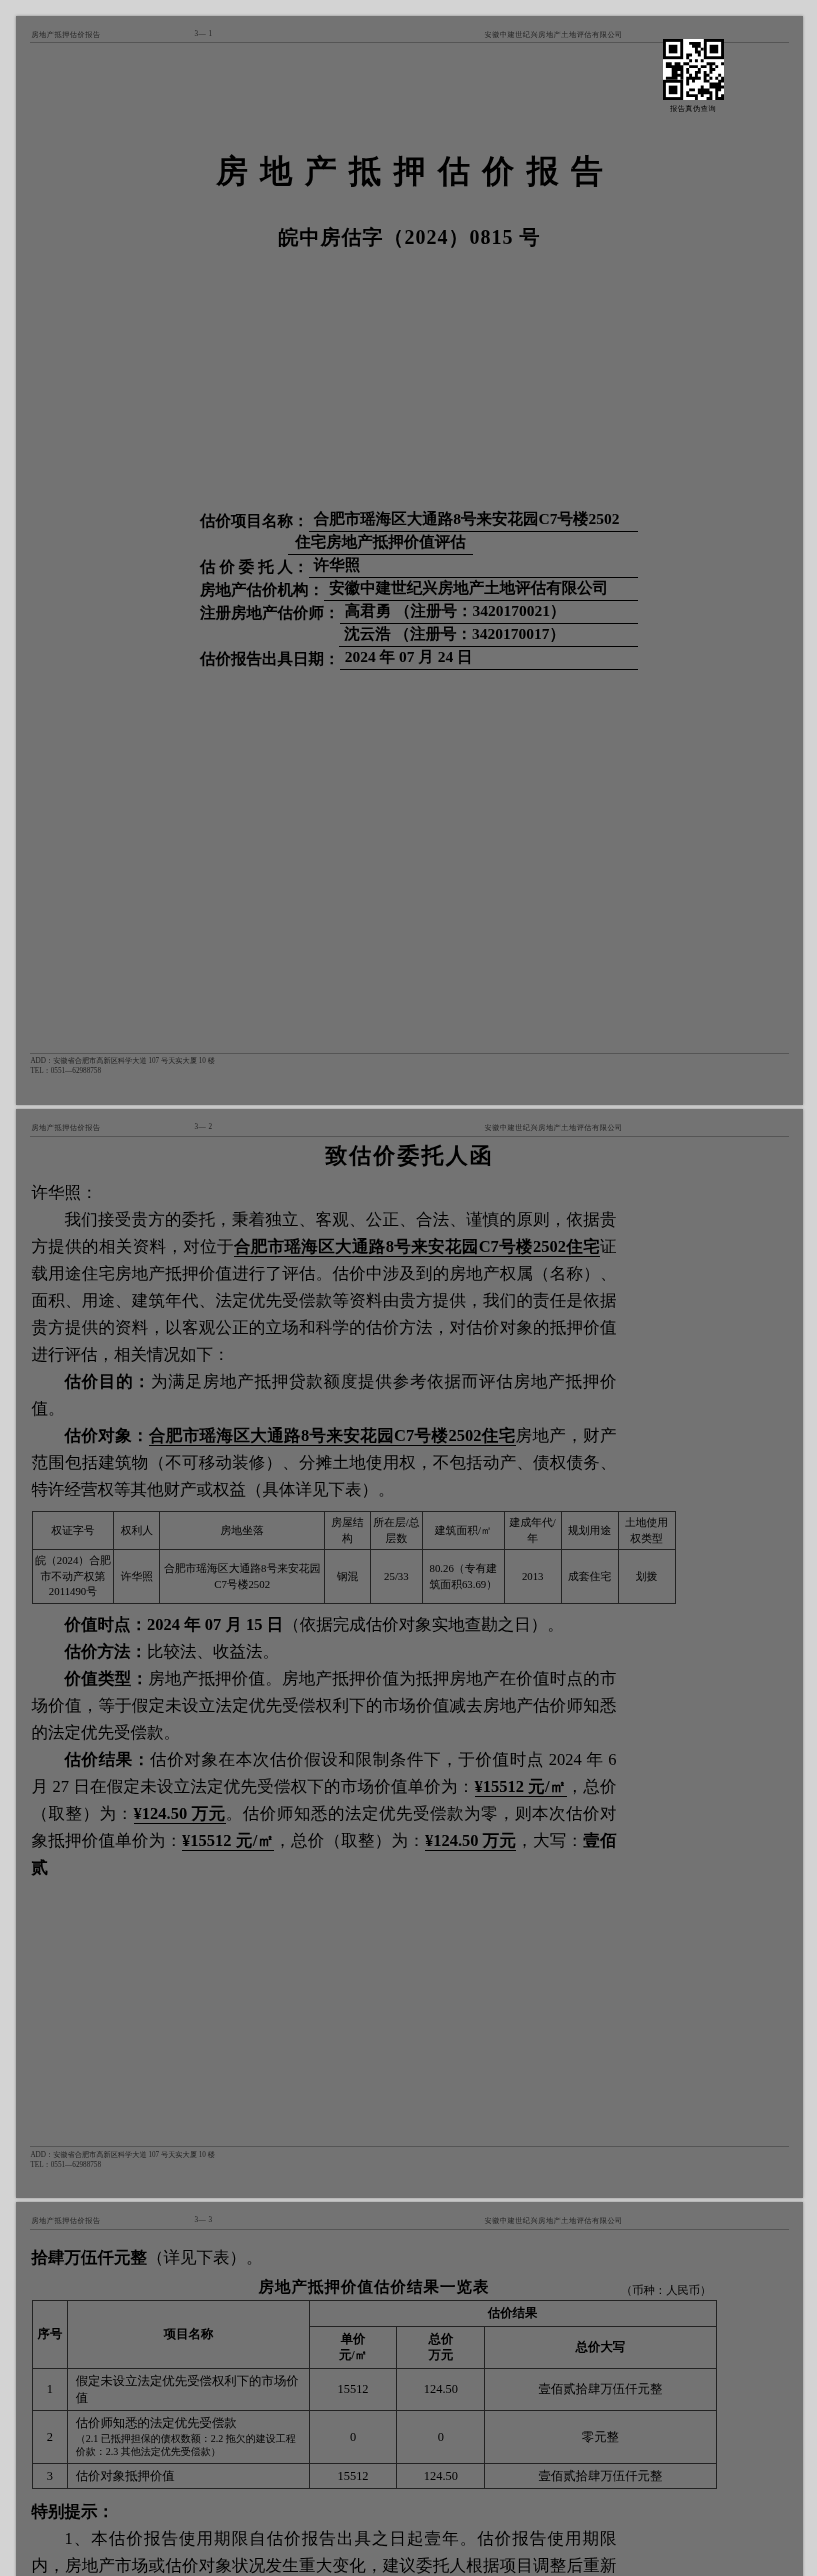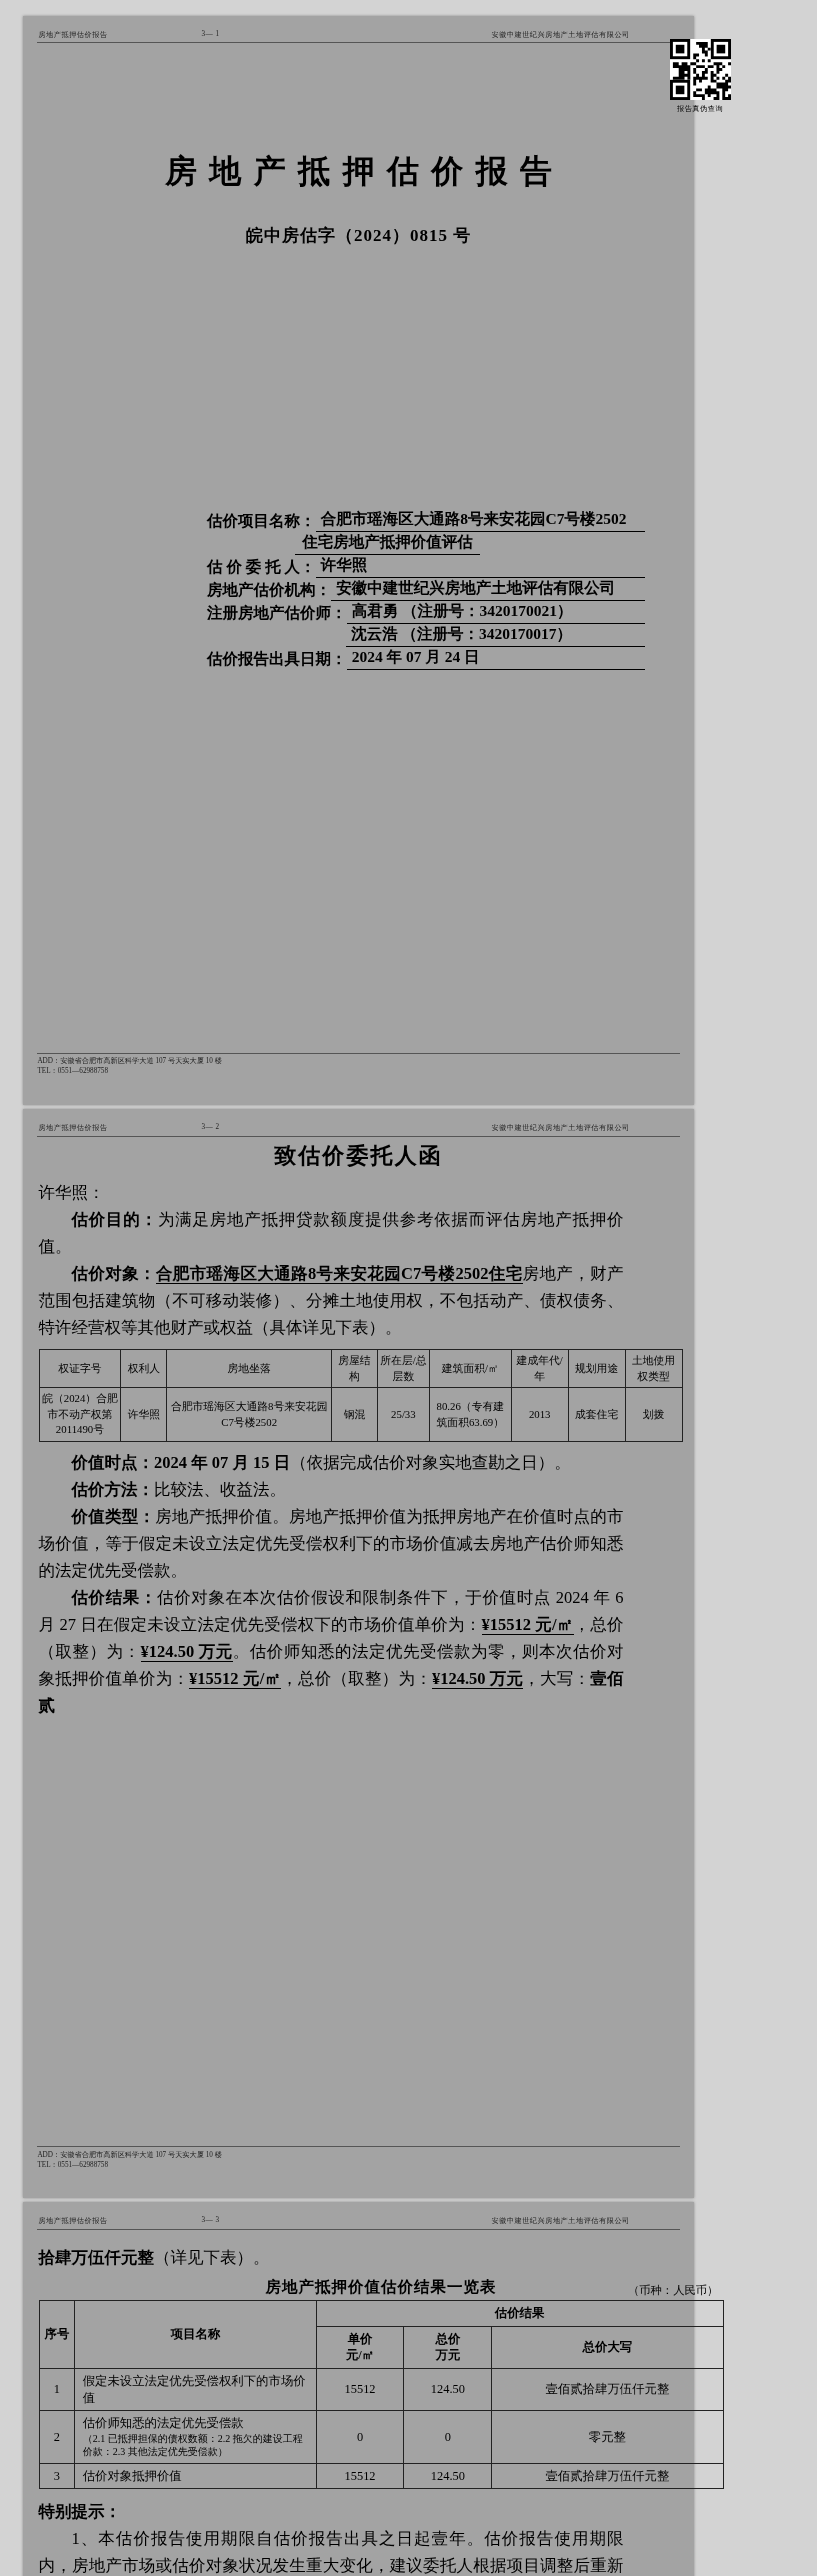--- a/index.html
+++ b/index.html
@@ -1,28 +1,28 @@
 <!DOCTYPE html>
 <html style="font-size:8.2px"><head>
 <meta charset="utf-8">
 <style>
   *{margin:0;padding:0;box-sizing:border-box;}
   body{width:818px;height:3301px;background:#d3d3d3;font-family:"Liberation Serif","DejaVu Serif",serif;color:#000;position:relative;}
-  .page{position:absolute;left:23px;width:671px;height:1089px;background:#a3a3a3;box-shadow:0 0 2.6px rgba(0,0,0,.35);}
+  .page{position:absolute;left:16px;width:787px;height:1089px;background:#737373;box-shadow:0 0 2.6px rgba(0,0,0,.35);}
   #page1{top:15.5px;} #page2{top:1109px;} #page3{top:2202px;}
   .page-header{position:absolute;top:11.3px;left:14.4px;right:14.4px;height:16.5px;border-bottom:1px solid #555;font-size:7.2px;color:#222;letter-spacing:0.5px;}
   .ph-left{position:absolute;left:1px;top:3.1px;}
   .ph-num{position:absolute;left:164px;top:3.1px;}
   .ph-company{position:absolute;left:454px;top:3.1px;}
   .page-footer{position:absolute;top:1037px;left:14.4px;right:14.4px;border-top:1px solid #555;padding-top:2.6px;font-size:7.2px;line-height:10.3px;color:#222;}
   
   .qr-block{position:absolute;top:23px;left:646px;width:62px;text-align:center;}
   .qr-caption{font-size:7.2px;margin-top:2.6px;letter-spacing:0.5px;}
   .cover-title{position:absolute;top:134px;left:0;width:100%;text-align:center;font-size:32px;font-weight:bold;letter-spacing:12.4px;text-indent:12.4px;}
-  .cover-docno{position:absolute;top:208px;left:0;width:100%;text-align:center;font-size:17px;font-weight:bold;letter-spacing:1px;}
+  .cover-docno{position:absolute;top:208px;left:0;width:100%;text-align:center;font-size:20px;font-weight:bold;letter-spacing:1px;}
   .cover-fields{position:absolute;top:493px;left:184px;width:438px;font-size:15.5px;font-weight:bold;}
   .f-row{display:flex;align-items:flex-end;height:23px;}
   .f-label{white-space:nowrap;}
   .f-spacer{width:139px;}
   .f-value{flex:1;border-bottom:1px solid #000;text-align:left;padding:0 0 1px 5.2px;white-space:nowrap;}
   .f-cont{height:23px;}
   .f-value2{display:inline-block;margin-left:88px;border-bottom:1px solid #000;padding:0 7.2px 1px;}
   
   .letter-title{position:absolute;top:32px;left:0;width:100%;text-align:center;font-size:22px;font-weight:bold;letter-spacing:2.1px;}
   .body-col{position:absolute;left:15.5px;width:585px;font-size:16.5px;line-height:27px;text-align:justify;}
@@ -115,20 +115,21 @@
   <header class="page-header">
     <span class="ph-left">房地产抵押估价报告</span>
     <span class="ph-num">3— 2</span>
     <span class="ph-company">安徽中建世纪兴房地产土地评估有限公司</span>
   </header>
 
   <h2 class="letter-title">致估价委托人函</h2>
 
   <div class="body-col">
     <p class="para">许华照：</p>
+    <p class="para indent"><span>我们接受贵方的委托，秉着独立、客观、公正、合法、谨慎的原则，依据贵方提供的相关资料，对位于</span><span class="bu">合肥市瑶海区大通路8号来安花园C7号楼2502住宅</span><span>证载用途住宅房地产抵押价值进行了评估。估价中涉及到的房地产权属（名称）、面积、用途、建筑年代、法定优先受偿款等资料由贵方提供，我们的责任是依据贵方提供的资料，以客观公正的立场和科学的估价方法，对估价对象的抵押价值进行评估，相关情况如下：</span></p>
     <p class="para indent"><span class="b">估价目的：</span><span>为满足房地产抵押贷款额度提供参考依据而评估房地产抵押价值。</span></p>
     <p class="para indent"><span class="b">估价对象：</span><span class="bu">合肥市瑶海区大通路8号来安花园C7号楼2502住宅</span><span>房地产，财产范围包括建筑物（不可移动装修）、分摊土地使用权，不包括动产、债权债务、特许经营权等其他财产或权益（具体详见下表）。</span></p>
 
     <table class="prop-table">
       <tbody>
           <tr>
         <th>权证字号</th>
         <th>权利人</th>
         <th>房地坐落</th>
         <th>房屋结构</th>

